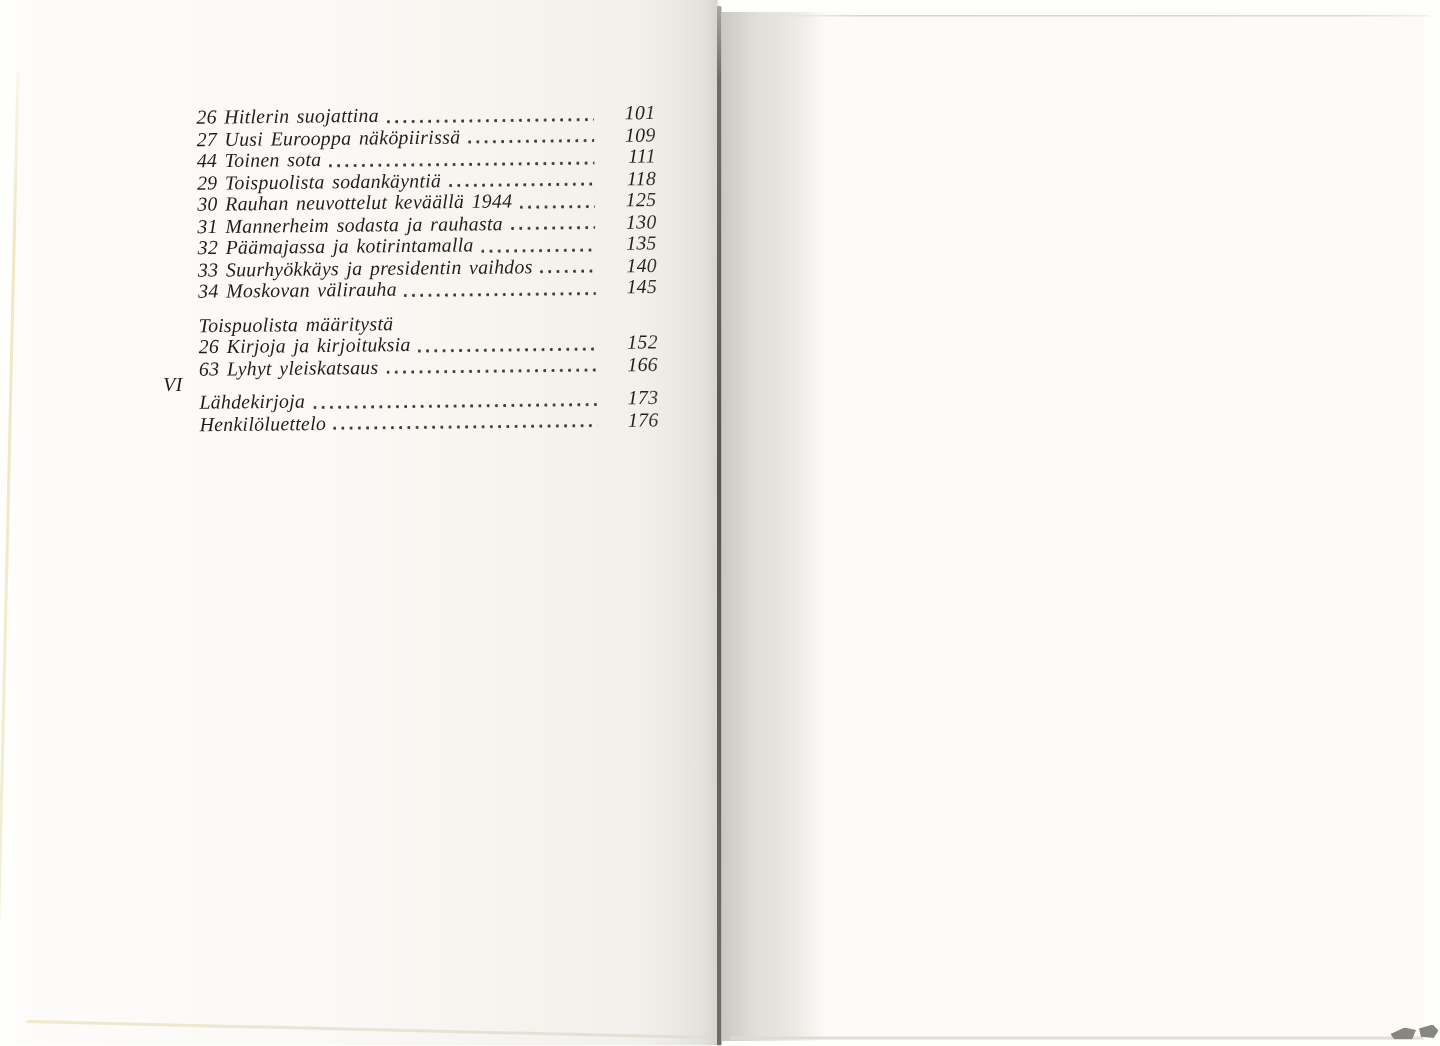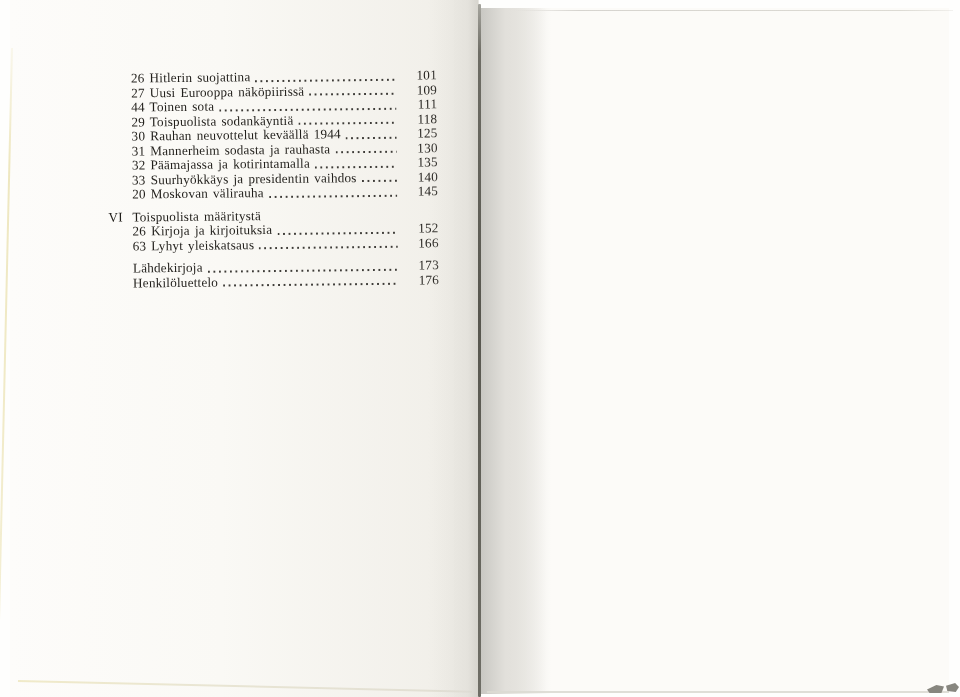--- a/index.html
+++ b/index.html
@@ -2,21 +2,21 @@
 <html style="--ink: #201e1a; --paper_backdrop: #fefefd; --paper_left: #faf9f5; --paper_right: #fcfbf8; --gutter_dark: #57564e; --gutter_shade: #c9c8c3; --edge_yellow: #eee7c0; --edge_gray: #dcdad3; --leader_dot: #3d3b37; --scan_mark: #87867f;"><head>
 <meta charset="utf-8">
 <style>
   html,body{margin:0;padding:0;}
   body{
     width:960px;height:697px;overflow:hidden;
     background:var(--paper_backdrop,#fefefd);
     font-family:"Liberation Serif", serif;
     color:var(--ink,#201e1a);
   }
-  .scan{position:relative;width:960px;height:697px;}
+  .scan{position:relative;width:960px;height:697px;font-style:italic;}
 
   
   .left-page{
     position:absolute;left:10px;top:0;width:469px;height:697px;
     background:linear-gradient(90deg,#fdfcfa 0%,var(--paper_left,#faf9f5) 45%,#f1efe9 94%,#e8e6e0 100%);
   }
   .left-edge{
     position:absolute;left:11px;top:48px;width:2px;height:635px;
     background:linear-gradient(180deg,rgba(238,231,192,.25) 0%,var(--edge_yellow,#eee7c0) 18%,#f1ebc9 60%,rgba(238,231,192,.55) 100%);
     transform:rotate(1.3deg);transform-origin:top left;
@@ -56,21 +56,21 @@
   }
 
   
   .toc{
     position:absolute;left:98px;top:70px;width:330px;
     font-size:13.2px;line-height:14.5px;letter-spacing:.2px;word-spacing:1.5px;
     transform:rotate(-.6deg);
   }
   .toc-row{position:relative;display:flex;align-items:baseline;padding-left:24px;height:14.5px;}
   .toc-row.gap{margin-top:8px;}
-  .roman{position:absolute;left:0;}
+  .roman{position:absolute;left:0;margin-top:39px;}
   .leader{
     flex:1;height:2px;align-self:flex-end;margin:0 7px 3px 5px;
     background-image:radial-gradient(circle at 1px 1px,var(--leader_dot,#3d3b37) .9px,rgba(0,0,0,0) 1.15px);
     background-size:5.5px 2px;background-repeat:repeat-x;background-position:left bottom;
   }
   .pg{width:34px;text-align:right;flex:none;}
 
   
   .mark{position:absolute;background:var(--scan_mark,#87867f);}
   .mark-1{left:927px;top:685px;width:17px;height:8px;clip-path:polygon(0 55%,55% 0,100% 20%,85% 100%,15% 100%);}
@@ -117,21 +117,21 @@
           <span class="t">32 Päämajassa ja kotirintamalla</span>
           <span class="leader"></span>
           <span class="pg">135</span>
         </div>
         <div class="toc-row">
           <span class="t">33 Suurhyökkäys ja presidentin vaihdos</span>
           <span class="leader"></span>
           <span class="pg">140</span>
         </div>
         <div class="toc-row">
-          <span class="t">20 Moskovan välirauha</span>
+          <span class="t">34 Moskovan välirauha</span>
           <span class="leader"></span>
           <span class="pg">145</span>
         </div>
         <div class="toc-row gap">
           <span class="roman">VI</span>
           <span class="t">Toispuolista määritystä</span>
         </div>
         <div class="toc-row">
           <span class="t">26 Kirjoja ja kirjoituksia</span>
           <span class="leader"></span>

